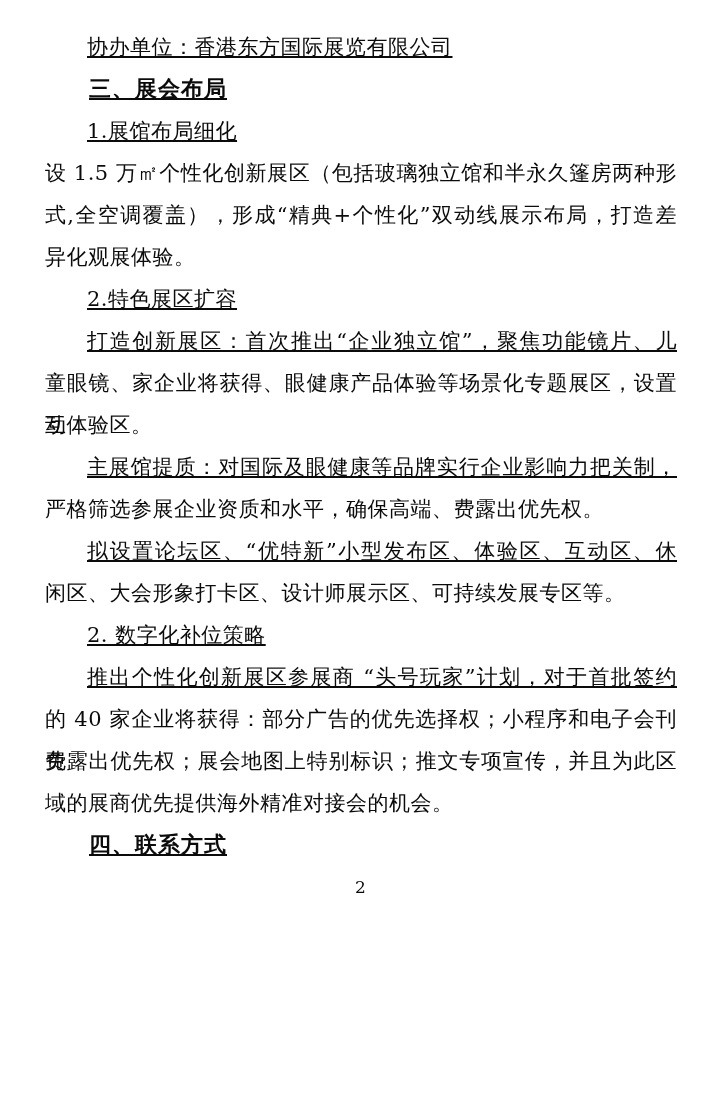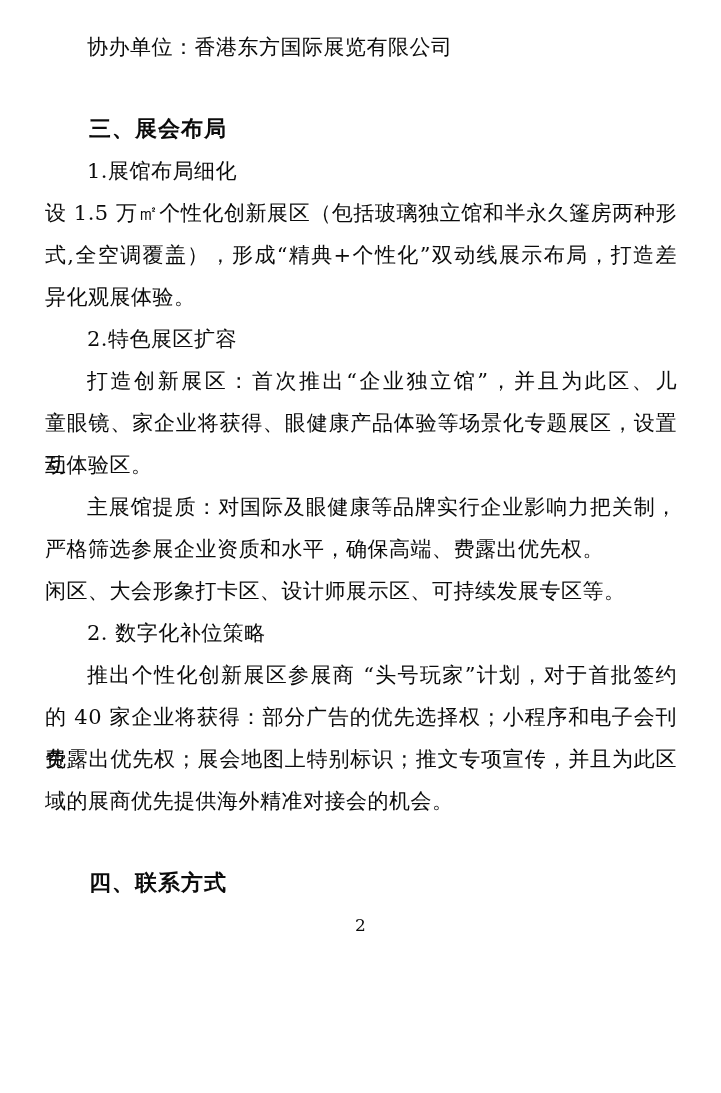--- a/index.html
+++ b/index.html
@@ -34,27 +34,27 @@
   }
   
   .line.just {
     white-space: normal;
     text-align: justify;
     text-align-last: justify;
     text-justify: inter-character;
   }
   .line.indent {
     text-indent: 2em;
+    text-decoration: underline;
   }
   .para.heading .line {
     font-family: "Liberation Sans", sans-serif;
     font-weight: 700;
     font-size: 22px;
     letter-spacing: 1px;
-    margin-top: 40px;
   }
   .footer-line {
     text-align: center;
     font-size: 17px;
     line-height: 42px;
     height: 42px;
     font-family: "DejaVu Serif", serif;
   }
 </style>
 </head>
@@ -73,29 +73,30 @@
       </div>
       <div class="para body">
         <div class="line just">设 1.5 万㎡个性化创新展区（包括玻璃独立馆和半永久篷房两种形</div>
         <div class="line just">式,全空调覆盖），形成“精典+个性化”双动线展示布局，打造差</div>
         <div class="line">异化观展体验。</div>
       </div>
       <div class="para body">
         <div class="line indent">2.特色展区扩容</div>
       </div>
       <div class="para body">
-        <div class="line indent just">打造创新展区：首次推出“企业独立馆”，并且为此区、儿</div>
+        <div class="line indent just">打造创新展区：首次推出“企业独立馆”，聚焦功能镜片、儿</div>
         <div class="line just">童眼镜、家企业将获得、眼健康产品体验等场景化专题展区，设置互</div>
         <div class="line">动体验区。</div>
       </div>
       <div class="para body">
         <div class="line indent just">主展馆提质：对国际及眼健康等品牌实行企业影响力把关制，</div>
         <div class="line">严格筛选参展企业资质和水平，确保高端、费露出优先权。</div>
       </div>
       <div class="para body">
+        <div class="line indent just">拟设置论坛区、“优特新”小型发布区、体验区、互动区、休</div>
         <div class="line">闲区、大会形象打卡区、设计师展示区、可持续发展专区等。</div>
       </div>
       <div class="para body">
         <div class="line indent">2. 数字化补位策略</div>
       </div>
       <div class="para body">
         <div class="line indent just">推出个性化创新展区参展商 “头号玩家”计划，对于首批签约</div>
         <div class="line just">的 40 家企业将获得：部分广告的优先选择权；小程序和电子会刊免</div>
         <div class="line just">费露出优先权；展会地图上特别标识；推文专项宣传，并且为此区</div>
         <div class="line">域的展商优先提供海外精准对接会的机会。</div>

